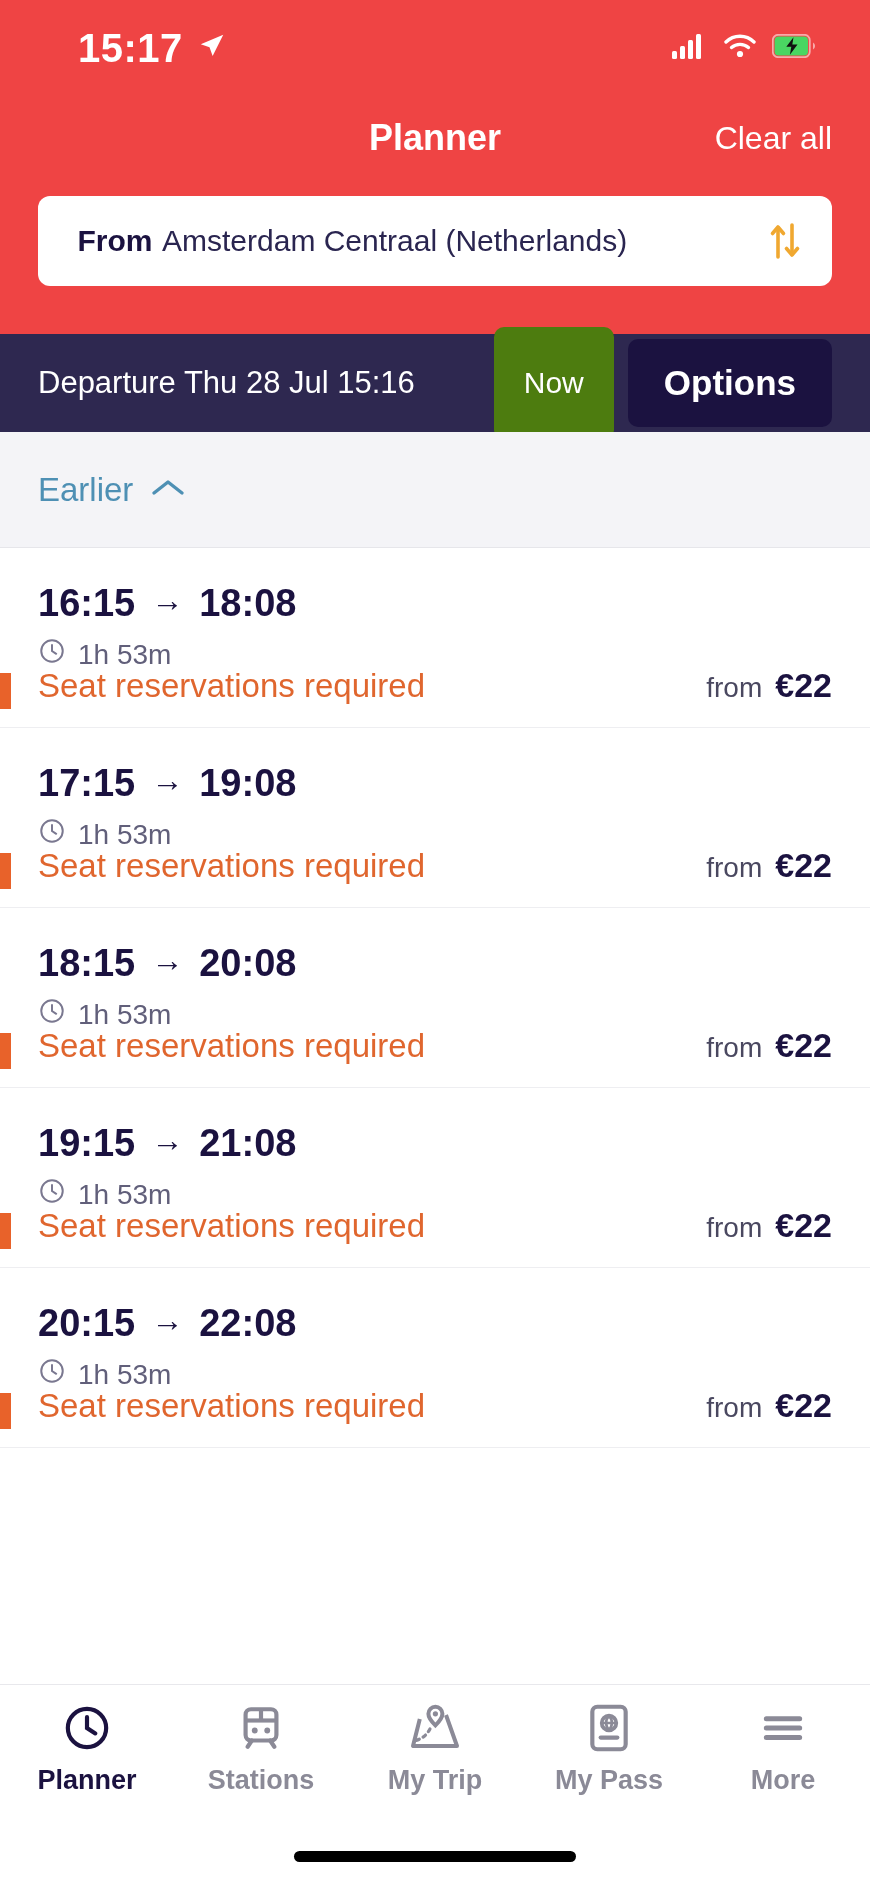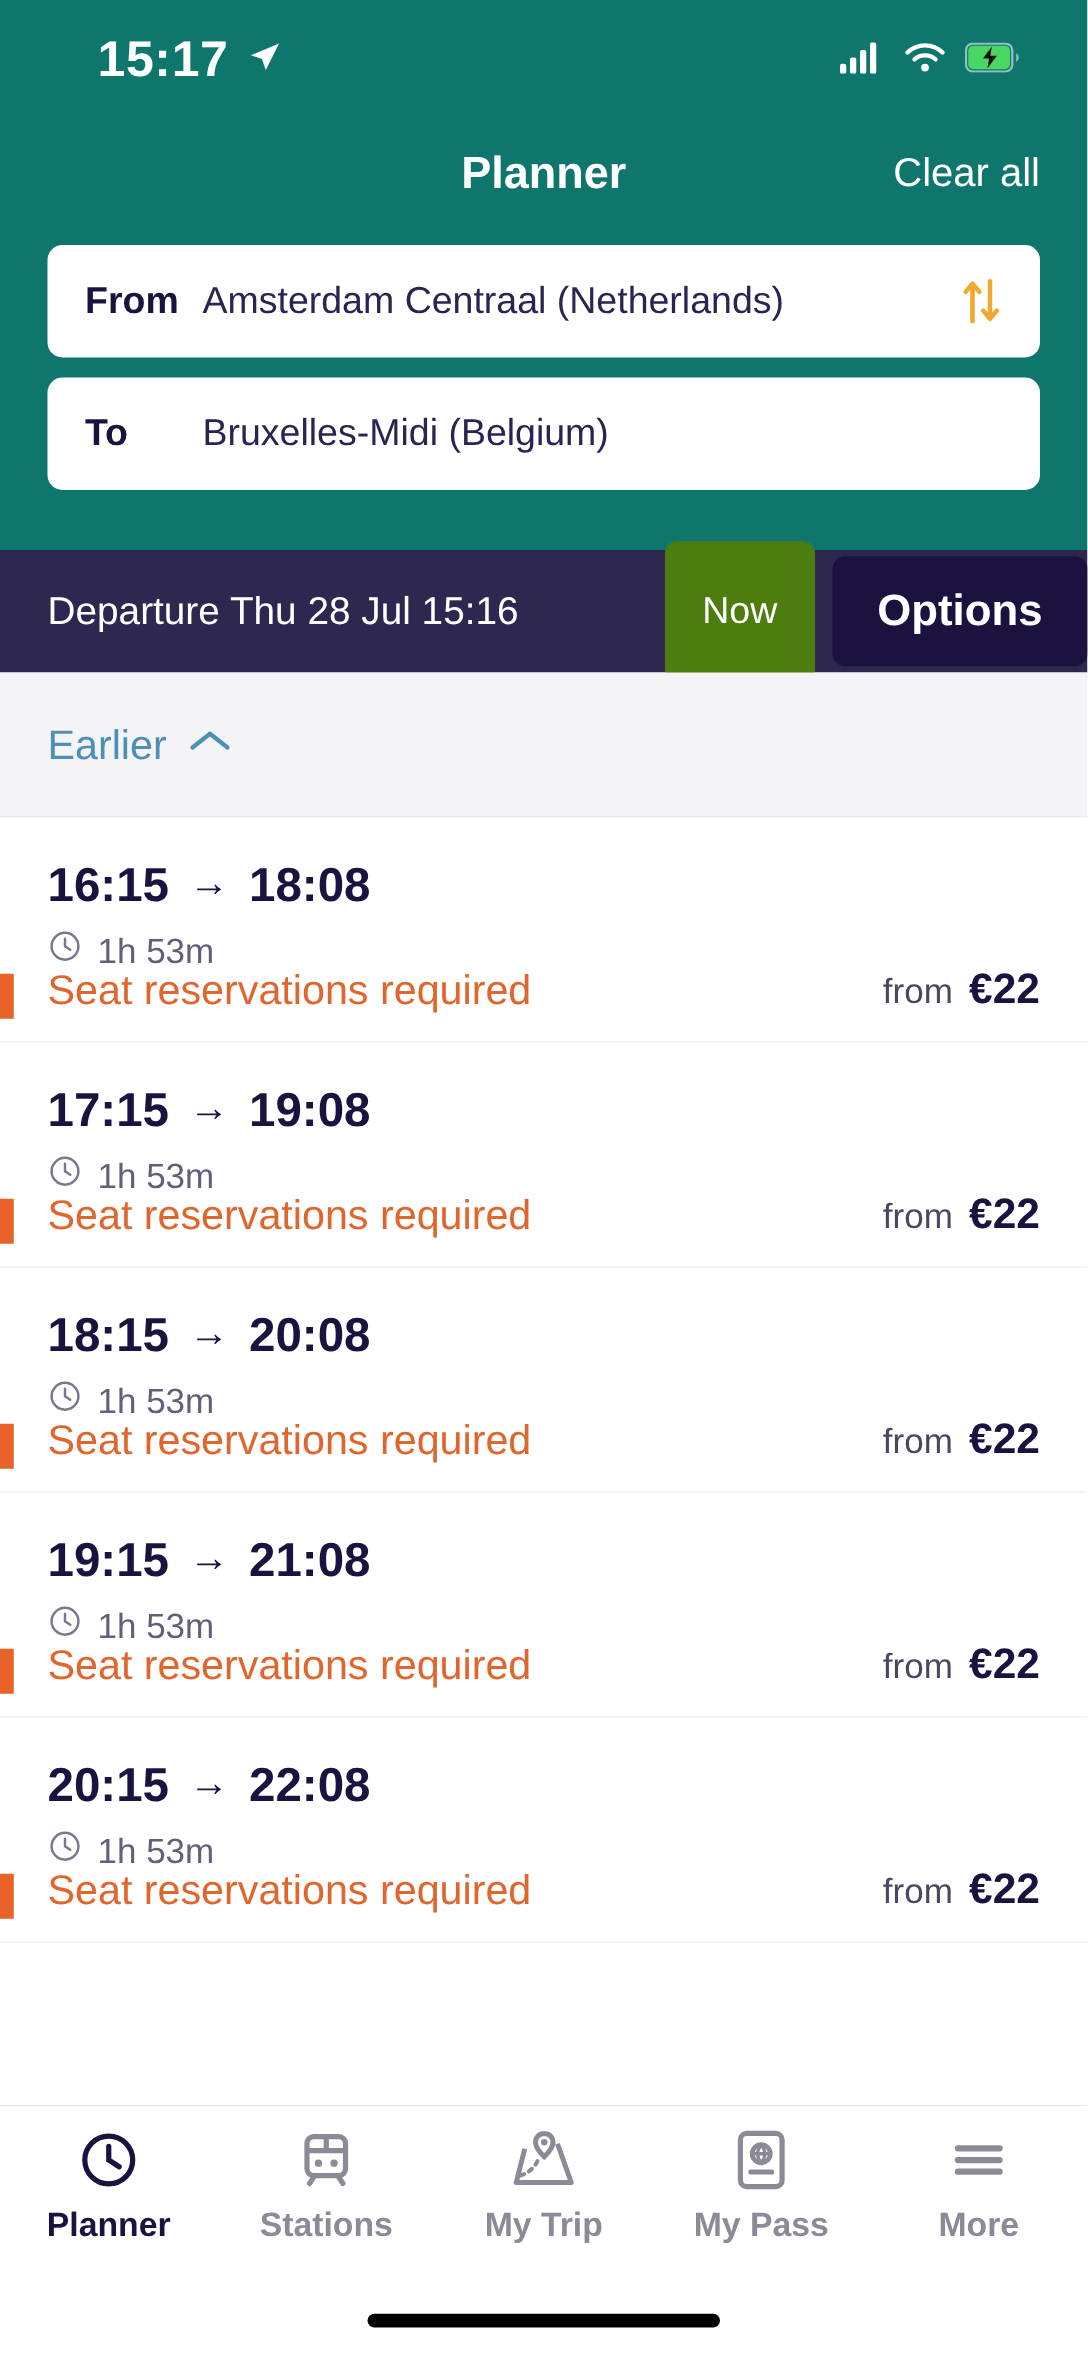--- a/index.html
+++ b/index.html
@@ -5,21 +5,21 @@
   * { margin:0; padding:0; box-sizing:border-box; }
   html, body {
     width:870px; height:1884px;
     font-family:"Liberation Sans", sans-serif;
     background:#ffffff;
     overflow:hidden;
   }
   #app { position:relative; width:870px; height:1884px; display:flex; flex-direction:column; }
 
   
-  .header-dark { background:#0f766e; flex:0 0 auto; }
+  .header-dark { background:#ef4444; flex:0 0 auto;text-align:center; }
 
   .statusbar {
     height:96px;
     display:flex; align-items:center; justify-content:space-between;
     padding:0 54px 0 78px;
     color:#ffffff;
   }
   .sb-left { display:flex; align-items:center; gap:14px; }
   .sb-time { font-size:40px; font-weight:600; letter-spacing:0.5px; }
   .sb-right { display:flex; align-items:center; gap:16px; }
@@ -49,21 +49,21 @@
   .swap-icon {
     position:absolute; right:30px; top:50%; transform:translateY(-50%);
     width:34px; height:44px;
   }
 
   
   .departure-bar {
     background:#2e2850; flex:0 0 auto;
     height:98px;
     display:flex; align-items:center;
-    padding-left:38px; 
+    padding-left:38px; padding-right:38px;
   }
   .departure-text { font-size:31px; color:#ffffff; flex:1 1 auto; }
   .btn-now {
     background:#4d7c0f; color:#ffffff;
     font-size:30px; font-weight:400;
     border-radius:10px; border:none;
     height:113px; padding:0 30px;
     font-family:inherit;
     display:flex; align-items:center; justify-content:center;
   }
@@ -195,24 +195,20 @@
         <span class="field-value">Amsterdam Centraal (Netherlands)</span>
         <span class="swap-icon">
           <svg width="34" height="44" viewBox="0 0 34 44">
             <path d="M10 38V9" stroke="#f0a830" stroke-width="3.6" stroke-linecap="round"></path>
             <path d="M4.5 14.5L10 8l5.5 6.5" stroke="#f0a830" stroke-width="3.6" fill="none" stroke-linecap="round" stroke-linejoin="round"></path>
             <path d="M24 6v29" stroke="#f0a830" stroke-width="3.6" stroke-linecap="round"></path>
             <path d="M18.5 29.5L24 36l5.5-6.5" stroke="#f0a830" stroke-width="3.6" fill="none" stroke-linecap="round" stroke-linejoin="round"></path>
           </svg>
         </span>
       </div>
-      <div class="field">
-        <span class="field-label">To</span>
-        <span class="field-value">Bruxelles-Midi (Belgium)</span>
-      </div>
     </div>
   </div>
 
   <div class="departure-bar">
     <span class="departure-text">Departure Thu 28 Jul 15:16</span>
     <button class="btn-now">Now</button>
     <button class="btn-options">Options</button>
   </div>
 
   <div class="earlier-strip">

